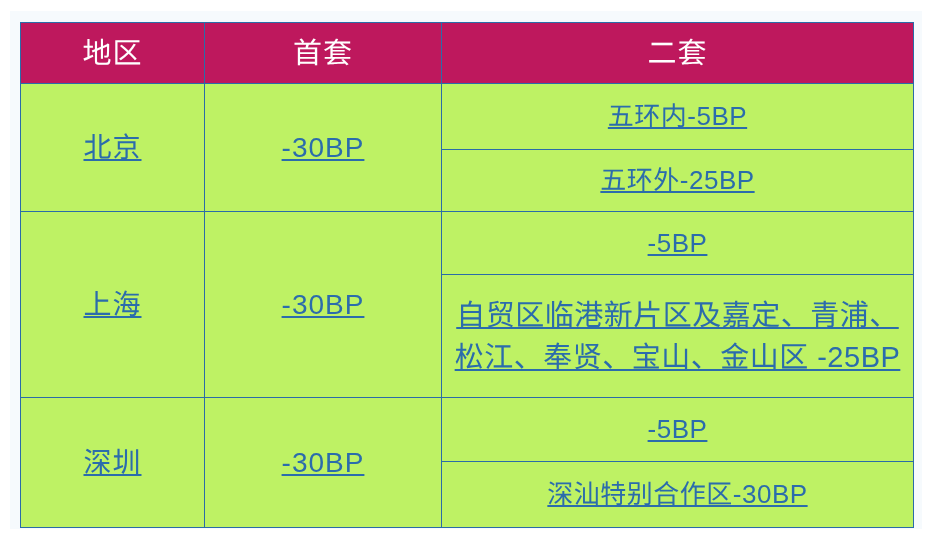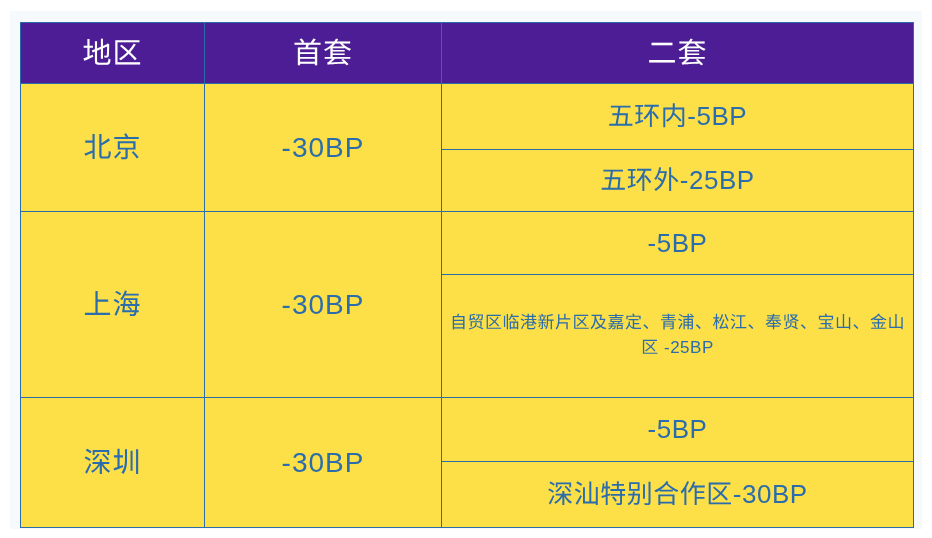--- a/index.html
+++ b/index.html
@@ -50,53 +50,54 @@
   #rate-table th,
   #rate-table td {
     border: 1px solid #2a6ca8;
     text-align: center;
     vertical-align: middle;
     padding: 0;
   }
 
   
   thead th {
-    background: #4c1d95;
+    background: #be185d;
     color: #ffffff;
     font-weight: normal;
     font-size: 29px;
     line-height: 1.2;
     height: 60px;
     letter-spacing: 1px;
     border-color: #3c86c6;
   }
 
   
   tbody td {
-    background: #fde047;
+    background: #bef264;
     color: #2b6cac;
     font-size: 32px;
     font-weight: normal;
     line-height: 1.25;
+    text-decoration: underline;
   }
 
   td.city-cell,
   td.first-cell {
     font-size: 28px;
     letter-spacing: 1px;
   }
 
   td.detail-cell {
     font-size: 26px;
     letter-spacing: 0.5px;
     padding: 6px 10px;
   }
 
   td.detail-cell.detail-small {
-    font-size: 17px;
+    font-size: 29px;
     line-height: 1.45;
     padding: 10px 14px;
   }
 
   
   tr.r-bj-a td { height: 65px; }
   tr.r-bj-b td { height: 61px; }
   tr.r-sh-a td { height: 62px; }
   tr.r-sh-b td { height: 122px; }
   tr.r-sz-a td { height: 63px; }

